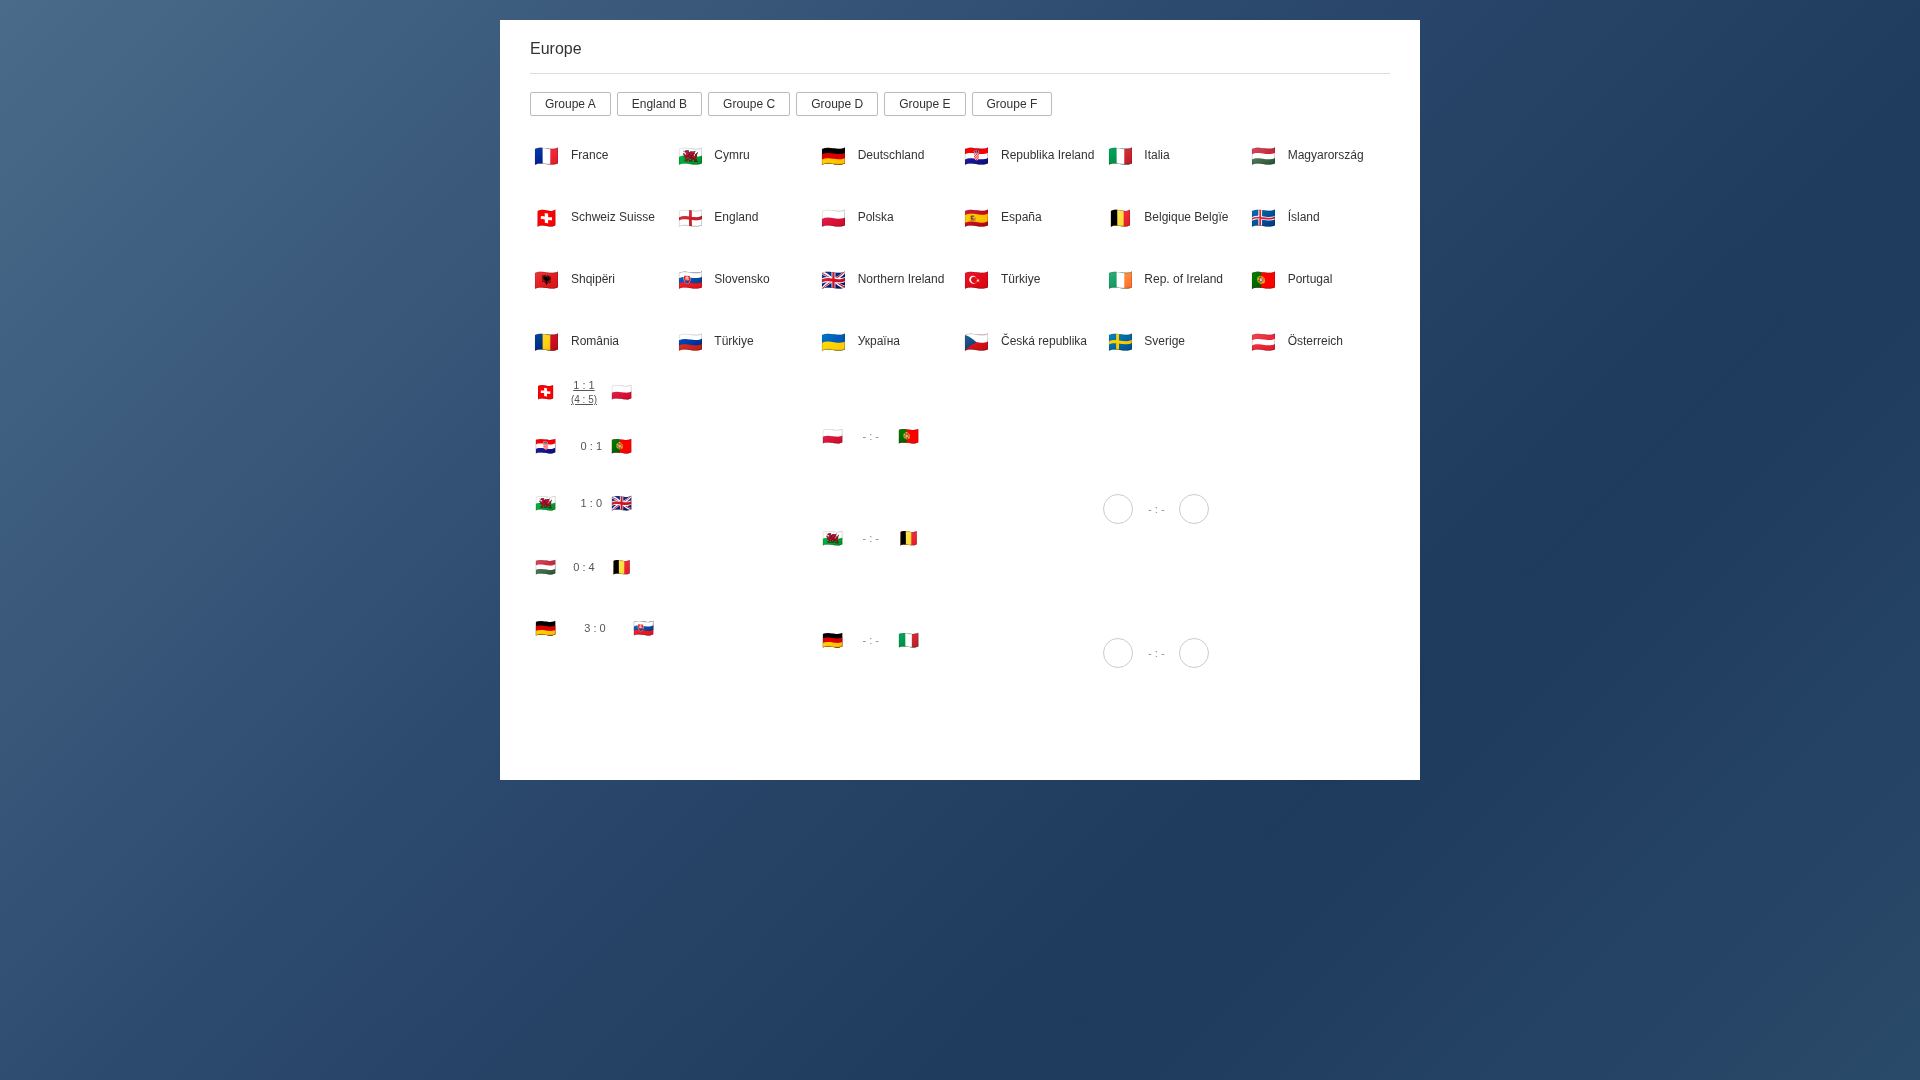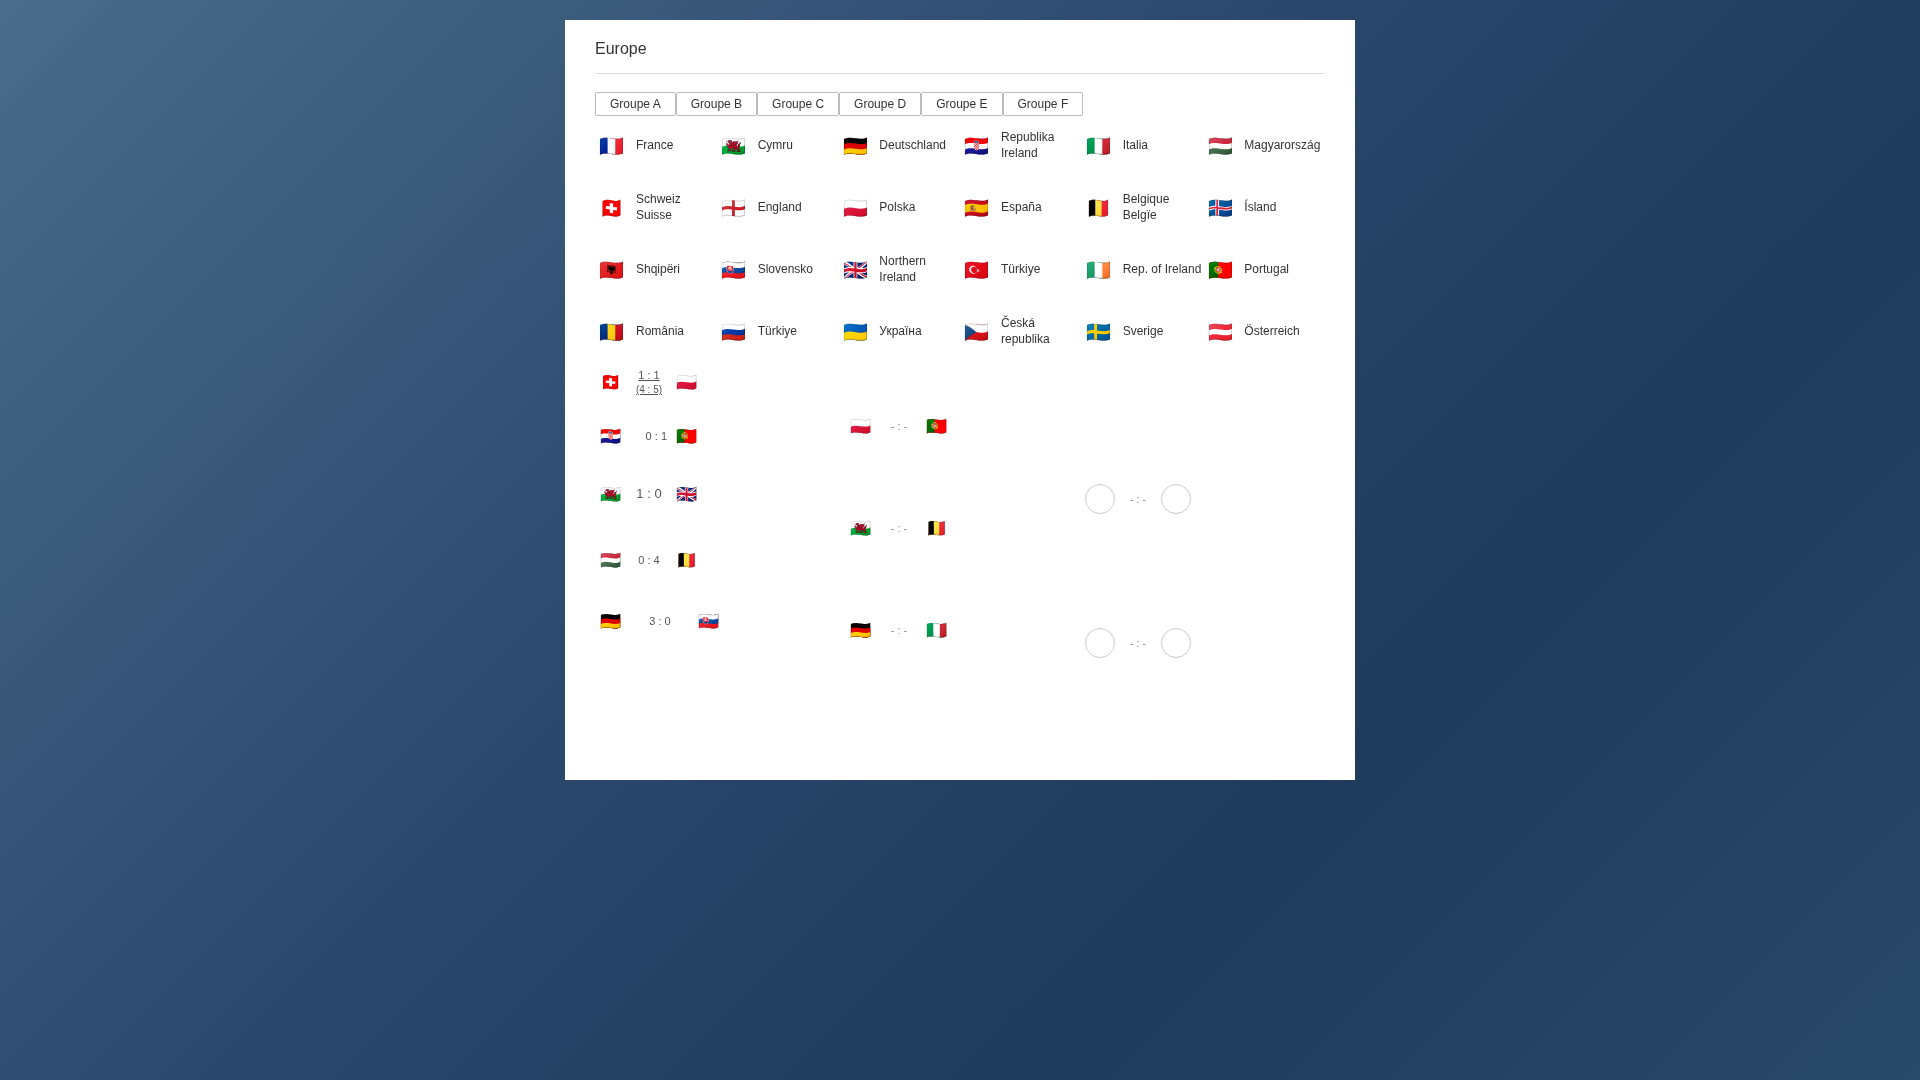--- a/index.html
+++ b/index.html
@@ -8,39 +8,40 @@
       height: 1080px;
       background: linear-gradient(135deg, #4a6b8a 0%, #2c4a6e 40%, #1e3a5c 70%, #2a4a6a 100%);
       display: flex;
       align-items: flex-start;
       justify-content: center;
       font-family: Arial, sans-serif;
       overflow: hidden;
     }
     .main-panel {
       background: #fff;
-      width: 790px;
+      width: 920px;
       min-height: 760px;
       margin-top: 20px;
       padding: 20px 30px 30px 30px;
     }
     .page-title {
       font-size: 16px;
       color: #333;
       margin-bottom: 15px;
       font-weight: normal;
     }
     .divider {
       border: none;
       border-top: 1px solid #ddd;
       margin-bottom: 18px;
     }
     .group-tabs {
       display: flex;
-      margin-bottom: 10px;
+      gap: 6px;
+      margin-bottom: 20px;
     }
     .group-tab {
       border: 1px solid #bbb;
       background: #fff;
       padding: 4px 14px;
       font-size: 12px;
       color: #333;
       cursor: pointer;
       border-radius: 2px;
     }
@@ -129,21 +130,21 @@
   </style>
 </head>
 <body>
 
 <div class="main-panel">
   <div class="page-title">Europe</div>
   <hr class="divider">
 
   <div class="group-tabs">
     <button class="group-tab">Groupe A</button>
-    <button class="group-tab">Groupe B</button>
+    <button class="group-tab">England B</button>
     <button class="group-tab">Groupe C</button>
     <button class="group-tab">Groupe D</button>
     <button class="group-tab">Groupe E</button>
     <button class="group-tab">Groupe F</button>
   </div>
 
   <div class="teams-block">
 
     <div class="team-item">
       <div class="team-flag">
@@ -317,21 +318,21 @@
           <div class="ms" style="font-size:11px; color:#555; margin:0 4px; min-width:36px; text-align:right;">0 : 1</div>
           <div class="match-flag mf">
               <span>🇵🇹</span>
             </div>
         </div>
 
         <div class="match-entry" style="margin-top:8px;">
           <div class="match-flag mf">
               <span>🏴󠁧󠁢󠁷󠁬󠁳󠁿</span>
             </div>
-          <div class="ms" style="font-size:13px; color:#555; margin:12px 4px; min-width:36px; text-align:center;">1 : 0</div>
+          <div class="ms" style="font-size:11px; color:#555; margin:12px 4px; min-width:36px; text-align:right;">1 : 0</div>
           <div class="match-flag mf">
               <span>🇬🇧</span>
             </div>
         </div>
 
         <div class="match-entry" style="margin-top:8px;">
           <div class="match-flag mf">
               <span>🇭🇺</span>
             </div>
           <div class="ms" style="font-size:11px; color:#555; margin:16px 4px; min-width:36px; text-align:center;">0 : 4</div>

